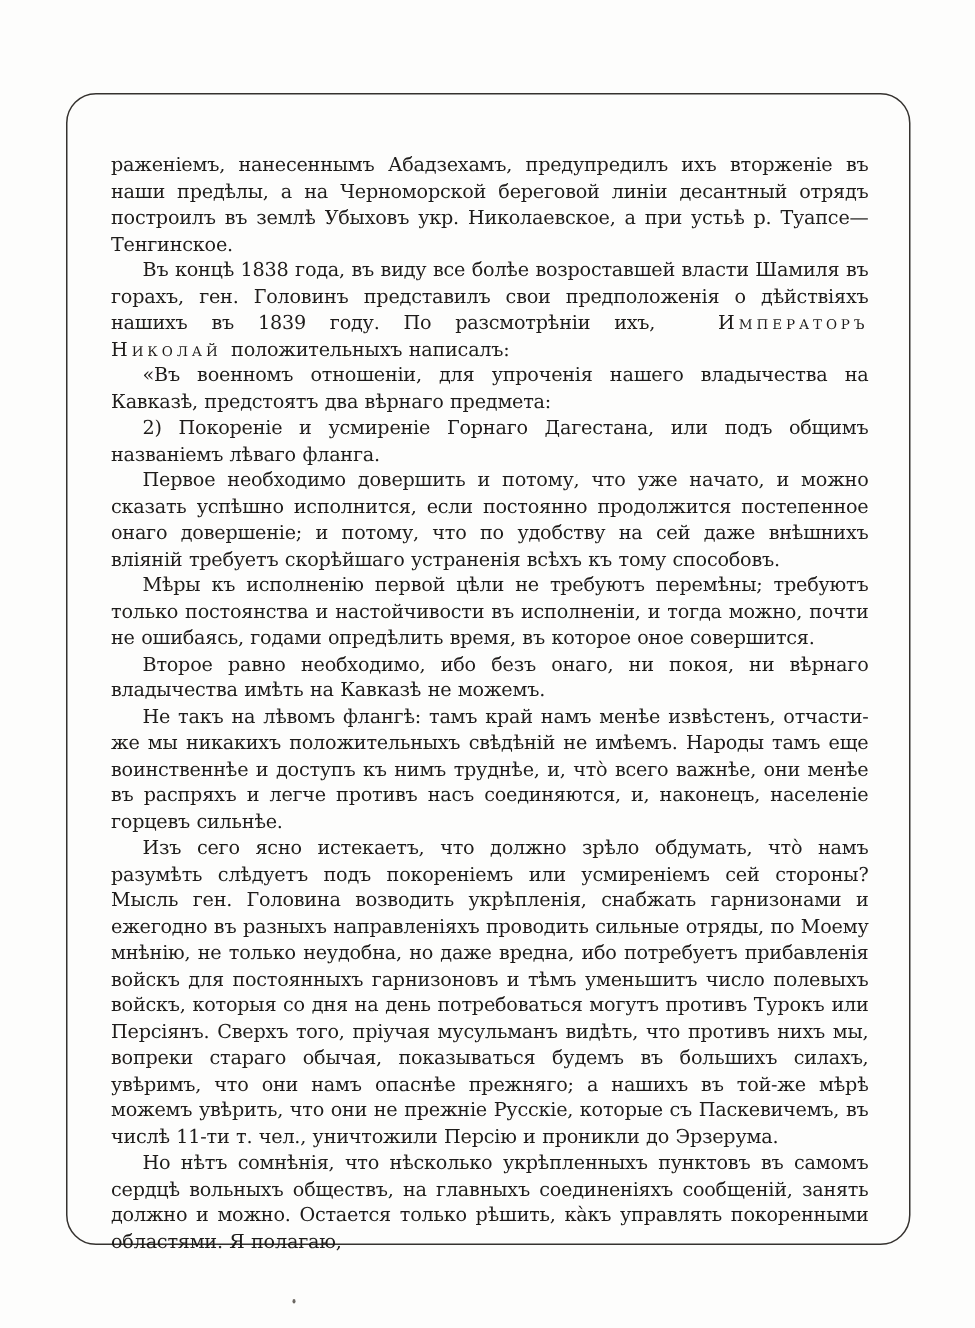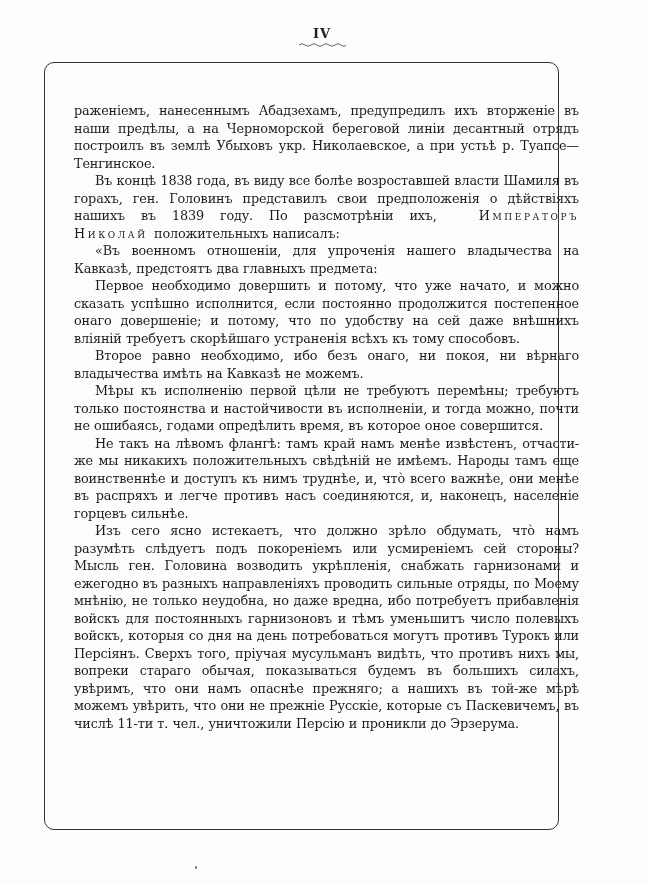--- a/index.html
+++ b/index.html
@@ -33,25 +33,25 @@
     line-height: 14px;
   }
   .squiggle {
     display: block;
     margin: 1px auto 0 auto;
   }
   .frame {
     position: absolute;
     left: 44px;
     top: 62px;
-    width: 515px;
+    width: 563px;
     height: 768px;
     box-sizing: border-box;
     border: 1.4px solid #35322f;
-    border-radius: 10px;
+    border-radius: 20px;
     padding: 39px 28px 0 29px;
   }
   .text-block {
     width: 505px;
   }
   .para {
     margin: 0;
     text-indent: 21px;
     text-align: justify;
     font-size: 12.8px;
@@ -77,47 +77,43 @@
     height: 3px;
     background: #6b6762;
     border-radius: 50%;
   }
 </style>
 </head>
 <body>
 
 <div class="scan-page">
 
-  <div class="page-number-wrap">
-    <div class="page-number">IV</div>
-    <svg class="squiggle" width="48" height="5" viewBox="0 0 48 5">
-      <path d="M1,3 q3,-2.6 6,0 t6,0 t6,0 t6,0 t6,0 t6,0 t6,0 t6,0" fill="none" stroke="#59544f" stroke-width="0.9"></path>
-    </svg>
-  </div>
 
   <div class="frame">
     <div class="text-block">
 
       <p class="para no-indent">раженіемъ, нанесеннымъ Абадзехамъ, предупредилъ ихъ вторженіе въ наши предѣлы, а на Черноморской береговой линіи десантный отрядъ построилъ въ землѣ Убыховъ укр. Николаевское, а при устьѣ р. Туапсе—Тенгинское.</p>
 
       <p class="para"><span>Въ концѣ 1838 года, въ виду все болѣе возроставшей власти Шамиля въ горахъ, ген. Головинъ представилъ свои предположенія о дѣйствіяхъ нашихъ въ 1839 году. По разсмотрѣніи ихъ, </span><span class="spaced">Императоръ Николай</span><span> положительныхъ написалъ:</span></p>
 
-      <p class="para">«Въ военномъ отношеніи, для упроченія нашего владычества на Кавказѣ, предстоятъ два главныхъ предмета:</p>
+      <p class="para">«Въ военномъ отношеніи, для упроченія нашего владычества на Кавказѣ, предстоятъ два вѣрнаго предмета:</p>
 
 
+      <p class="para">2) Покореніе и усмиреніе Горнаго Дагестана, или подъ общимъ названіемъ лѣваго фланга.</p>
 
       <p class="para">Первое необходимо довершить и потому, что уже начато, и можно сказать успѣшно исполнится, если постоянно продолжится постепенное онаго довершеніе; и потому, что по удобству на сей даже внѣшнихъ вліяній требуетъ скорѣйшаго устраненія всѣхъ къ тому способовъ.</p>
 
+      <p class="para">Мѣры къ исполненію первой цѣли не требуютъ перемѣны; требуютъ только постоянства и настойчивости въ исполненіи, и тогда можно, почти не ошибаясь, годами опредѣлить время, въ которое оное совершится.</p>
+
       <p class="para">Второе равно необходимо, ибо безъ онаго, ни покоя, ни вѣрнаго владычества имѣть на Кавказѣ не можемъ.</p>
-
-      <p class="para">Мѣры къ исполненію первой цѣли не требуютъ перемѣны; требуютъ только постоянства и настойчивости въ исполненіи, и тогда можно, почти не ошибаясь, годами опредѣлить время, въ которое оное совершится.</p>
 
       <p class="para">Не такъ на лѣвомъ флангѣ: тамъ край намъ менѣе извѣстенъ, отчасти-же мы никакихъ положительныхъ свѣдѣній не имѣемъ. Народы тамъ еще воинственнѣе и доступъ къ нимъ труднѣе, и, чтò всего важнѣе, они менѣе въ распряхъ и легче противъ насъ соединяются, и, наконецъ, населеніе горцевъ сильнѣе.</p>
 
       <p class="para">Изъ сего ясно истекаетъ, что должно зрѣло обдумать, чтò намъ разумѣть слѣдуетъ подъ покореніемъ или усмиреніемъ сей стороны? Мысль ген. Головина возводить укрѣпленія, снабжать гарнизонами и ежегодно въ разныхъ направленіяхъ проводить сильные отряды, по Моему мнѣнію, не только неудобна, но даже вредна, ибо потребуетъ прибавленія войскъ для постоянныхъ гарнизоновъ и тѣмъ уменьшитъ число полевыхъ войскъ, которыя со дня на день потребоваться могутъ противъ Турокъ или Персіянъ. Сверхъ того, пріучая мусульманъ видѣть, что противъ нихъ мы, вопреки стараго обычая, показываться будемъ въ большихъ силахъ, увѣримъ, что они намъ опаснѣе прежняго; а нашихъ въ той-же мѣрѣ можемъ увѣрить, что они не прежніе Русскіе, которые съ Паскевичемъ, въ числѣ 11-ти т. чел., уничтожили Персію и проникли до Эрзерума.</p>
 
+      <p class="para">Но нѣтъ сомнѣнія, что нѣсколько укрѣпленныхъ пунктовъ въ самомъ сердцѣ вольныхъ обществъ, на главныхъ соединеніяхъ сообщеній, занять должно и можно. Остается только рѣшить, кàкъ управлять покоренными областями. Я полагаю,</p>
 
     </div>
   </div>
 
   <div class="speck"></div>
 
 </div>
 
 </body></html>

